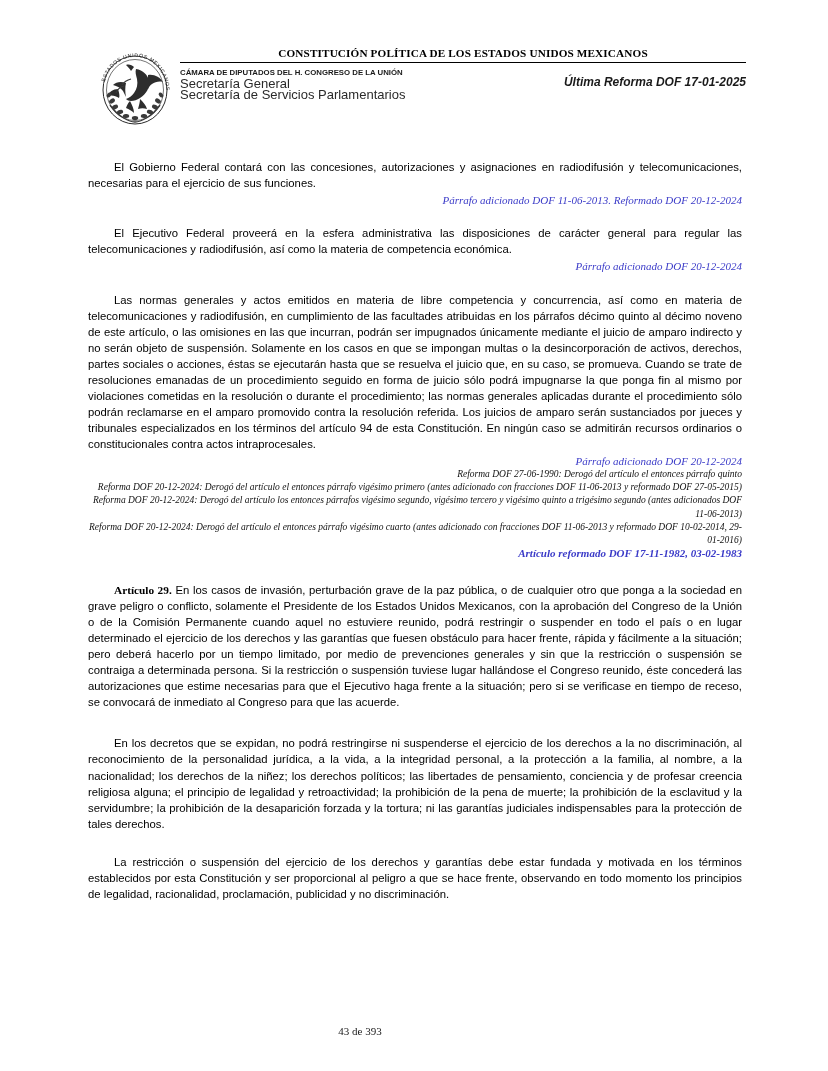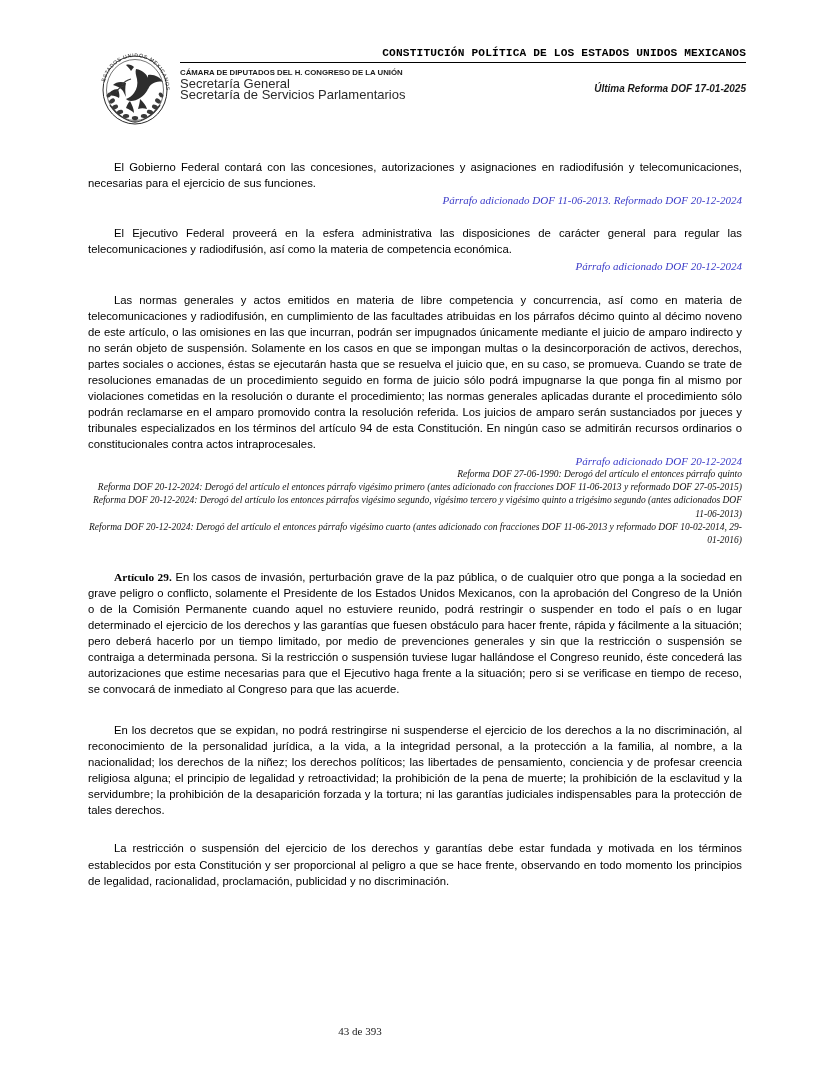--- a/index.html
+++ b/index.html
@@ -35,22 +35,22 @@
   }
   .seal svg { display: block; }
 
   .header-right {
     position: absolute;
     left: 84px;
     top: 0;
     width: 566px;
   }
   .doc-title {
-    text-align: right;
-    font-family: Liberation Mono, monospace;
+    text-align: center;
+    font-family: Liberation Serif, serif;
     font-weight: bold;
     font-size: 11.2px;
     letter-spacing: 0.15px;
     color: #000;
     line-height: 13px;
     white-space: nowrap;
   }
   .header-rule {
     border-bottom: 1.4px solid #000;
     margin-top: 2px;
@@ -72,25 +72,25 @@
   .sub-line {
     font-family: "Liberation Sans", sans-serif;
     font-size: 13px;
     color: #2a2a2a;
     line-height: 11px;
     white-space: nowrap;
   }
   .reform-date {
     position: absolute;
     right: 0;
-    top: 16px;
+    top: 8px;
     font-family: "Liberation Sans", sans-serif;
     font-style: italic;
     font-weight: bold;
-    font-size: 10px;
+    font-size: 12px;
     color: #1a1a1a;
     white-space: nowrap;
   }
 
   
   .body {
     position: absolute;
     left: 88px;
     top: 159px;
     width: 654px;
@@ -217,20 +217,21 @@
 
     <div class="gap-lg"></div>
 
     <p class="para">Las normas generales y actos emitidos en materia de libre competencia y concurrencia, así como en materia de telecomunicaciones y radiodifusión, en cumplimiento de las facultades atribuidas en los párrafos décimo quinto al décimo noveno de este artículo, o las omisiones en las que incurran, podrán ser impugnados únicamente mediante el juicio de amparo indirecto y no serán objeto de suspensión. Solamente en los casos en que se impongan multas o la desincorporación de activos, derechos, partes sociales o acciones, éstas se ejecutarán hasta que se resuelva el juicio que, en su caso, se promueva. Cuando se trate de resoluciones emanadas de un procedimiento seguido en forma de juicio sólo podrá impugnarse la que ponga fin al mismo por violaciones cometidas en la resolución o durante el procedimiento; las normas generales aplicadas durante el procedimiento sólo podrán reclamarse en el amparo promovido contra la resolución referida. Los juicios de amparo serán sustanciados por jueces y tribunales especializados en los términos del artículo 94 de esta Constitución. En ningún caso se admitirán recursos ordinarios o constitucionales contra actos intraprocesales.</p>
     <div class="gap-note"></div>
     <p class="note">Párrafo adicionado DOF 20-12-2024</p>
     <p class="note dark">Reforma DOF 27-06-1990: Derogó del artículo el entonces párrafo quinto</p>
     <p class="note dark">Reforma DOF 20-12-2024: Derogó del artículo el entonces párrafo vigésimo primero (antes adicionado con fracciones DOF 11-06-2013 y reformado DOF 27-05-2015)</p>
     <p class="note dark">Reforma DOF 20-12-2024: Derogó del artículo los entonces párrafos vigésimo segundo, vigésimo tercero y vigésimo quinto a trigésimo segundo (antes adicionados DOF 11-06-2013)</p>
     <p class="note dark">Reforma DOF 20-12-2024: Derogó del artículo el entonces párrafo vigésimo cuarto (antes adicionado con fracciones DOF 11-06-2013 y reformado DOF 10-02-2014, 29-01-2016)</p>
+    <p class="note bold">Artículo reformado DOF 17-11-1982, 03-02-1983</p>
 
     <div class="gap-xl"></div>
 
     <p class="para"><b>Artículo 29.</b><span> En los casos de invasión, perturbación grave de la paz pública, o de cualquier otro que ponga a la sociedad en grave peligro o conflicto, solamente el Presidente de los Estados Unidos Mexicanos, con la aprobación del Congreso de la Unión o de la Comisión Permanente cuando aquel no estuviere reunido, podrá restringir o suspender en todo el país o en lugar determinado el ejercicio de los derechos y las garantías que fuesen obstáculo para hacer frente, rápida y fácilmente a la situación; pero deberá hacerlo por un tiempo limitado, por medio de prevenciones generales y sin que la restricción o suspensión se contraiga a determinada persona. Si la restricción o suspensión tuviese lugar hallándose el Congreso reunido, éste concederá las autorizaciones que estime necesarias para que el Ejecutivo haga frente a la situación; pero si se verificase en tiempo de receso, se convocará de inmediato al Congreso para que las acuerde.</span></p>
     <div class="gap-note"></div>
 
     <div class="gap-xl"></div>
 
     <p class="para">En los decretos que se expidan, no podrá restringirse ni suspenderse el ejercicio de los derechos a la no discriminación, al reconocimiento de la personalidad jurídica, a la vida, a la integridad personal, a la protección a la familia, al nombre, a la nacionalidad; los derechos de la niñez; los derechos políticos; las libertades de pensamiento, conciencia y de profesar creencia religiosa alguna; el principio de legalidad y retroactividad; la prohibición de la pena de muerte; la prohibición de la esclavitud y la servidumbre; la prohibición de la desaparición forzada y la tortura; ni las garantías judiciales indispensables para la protección de tales derechos.</p>
 

